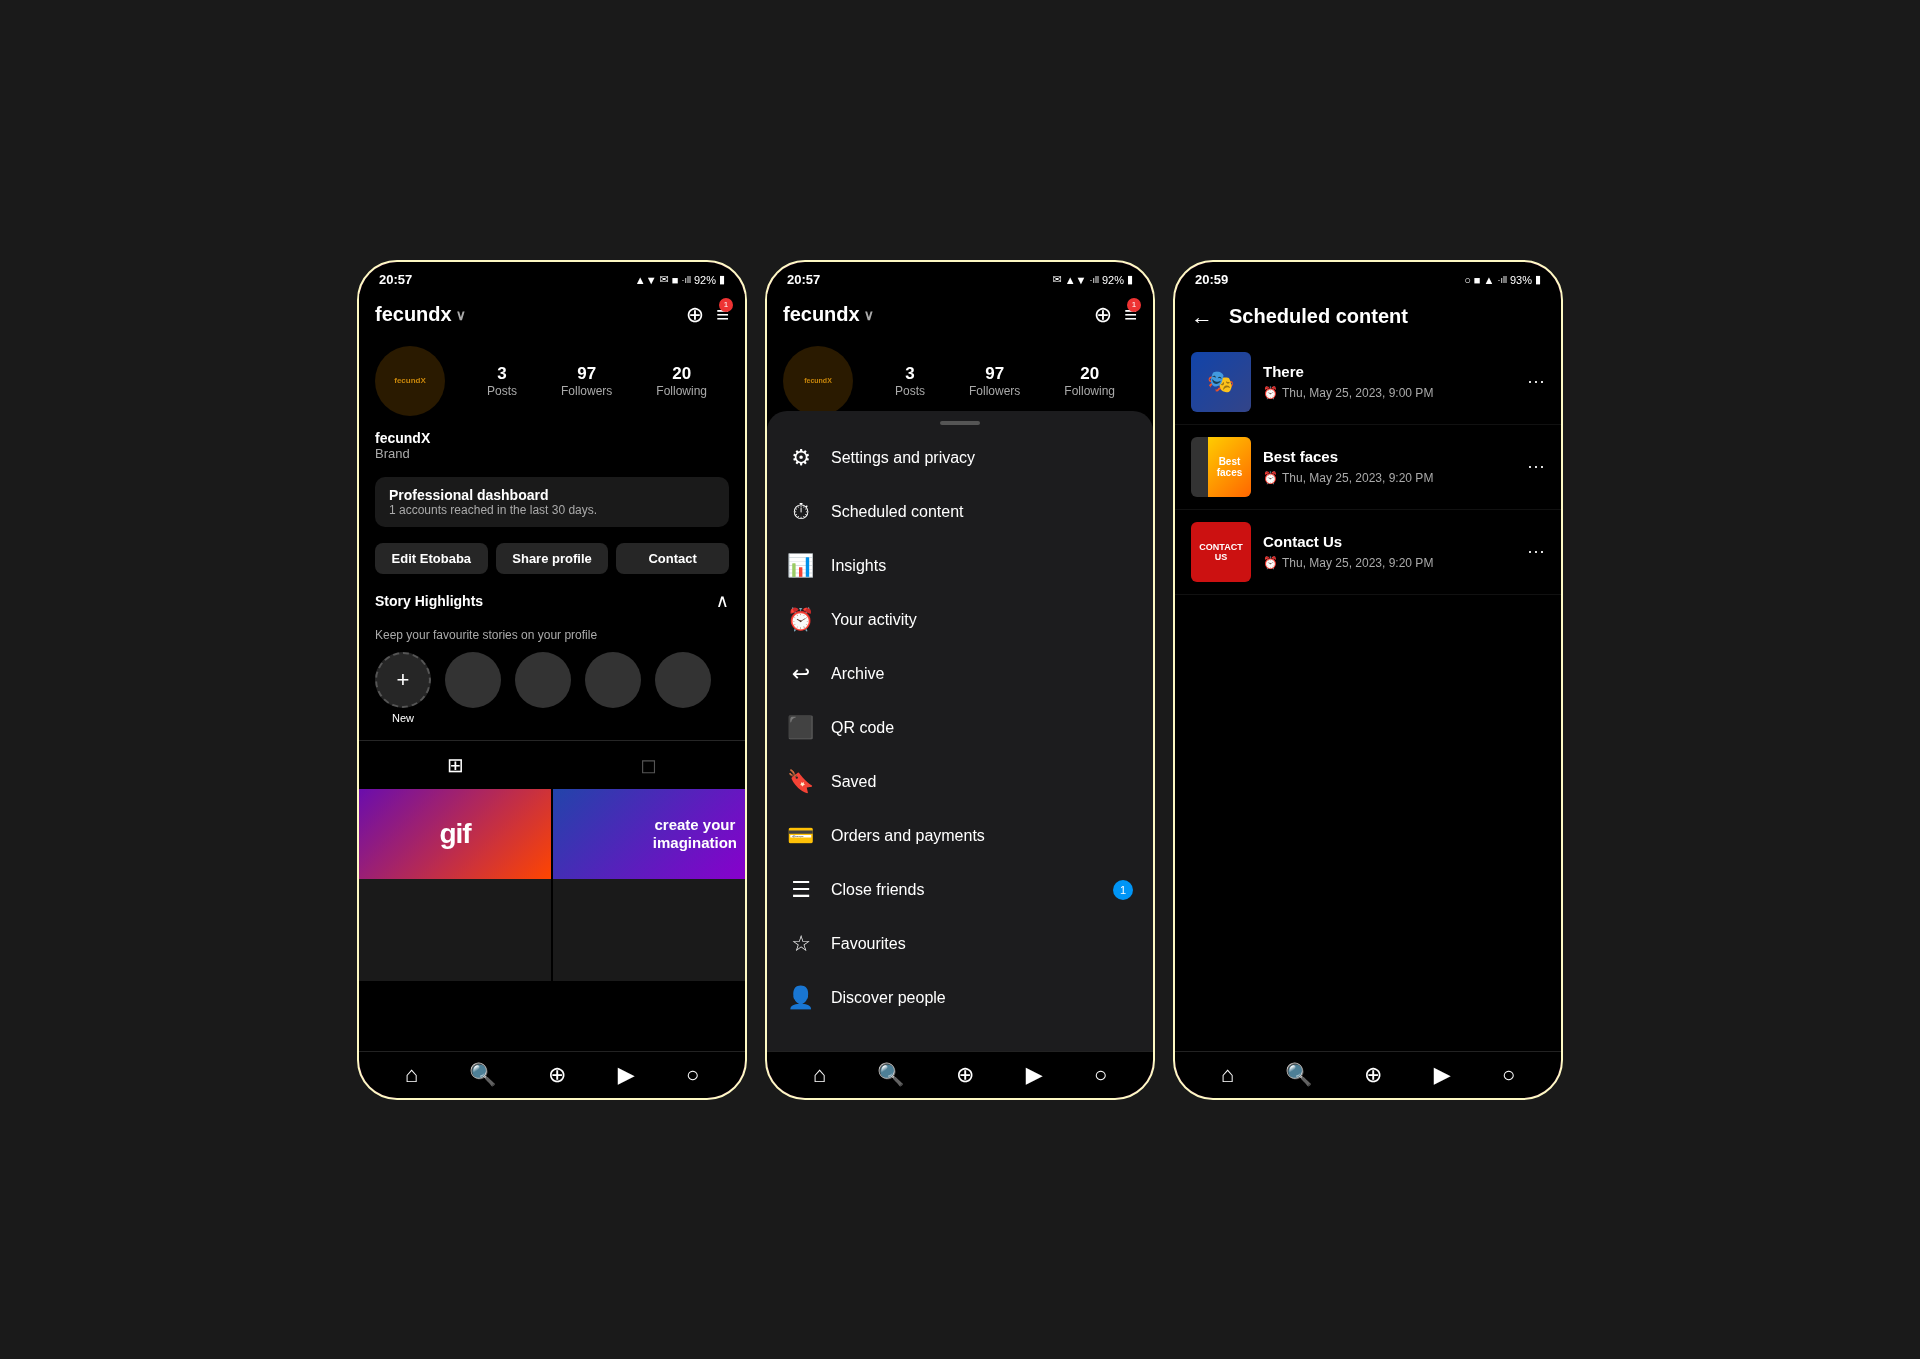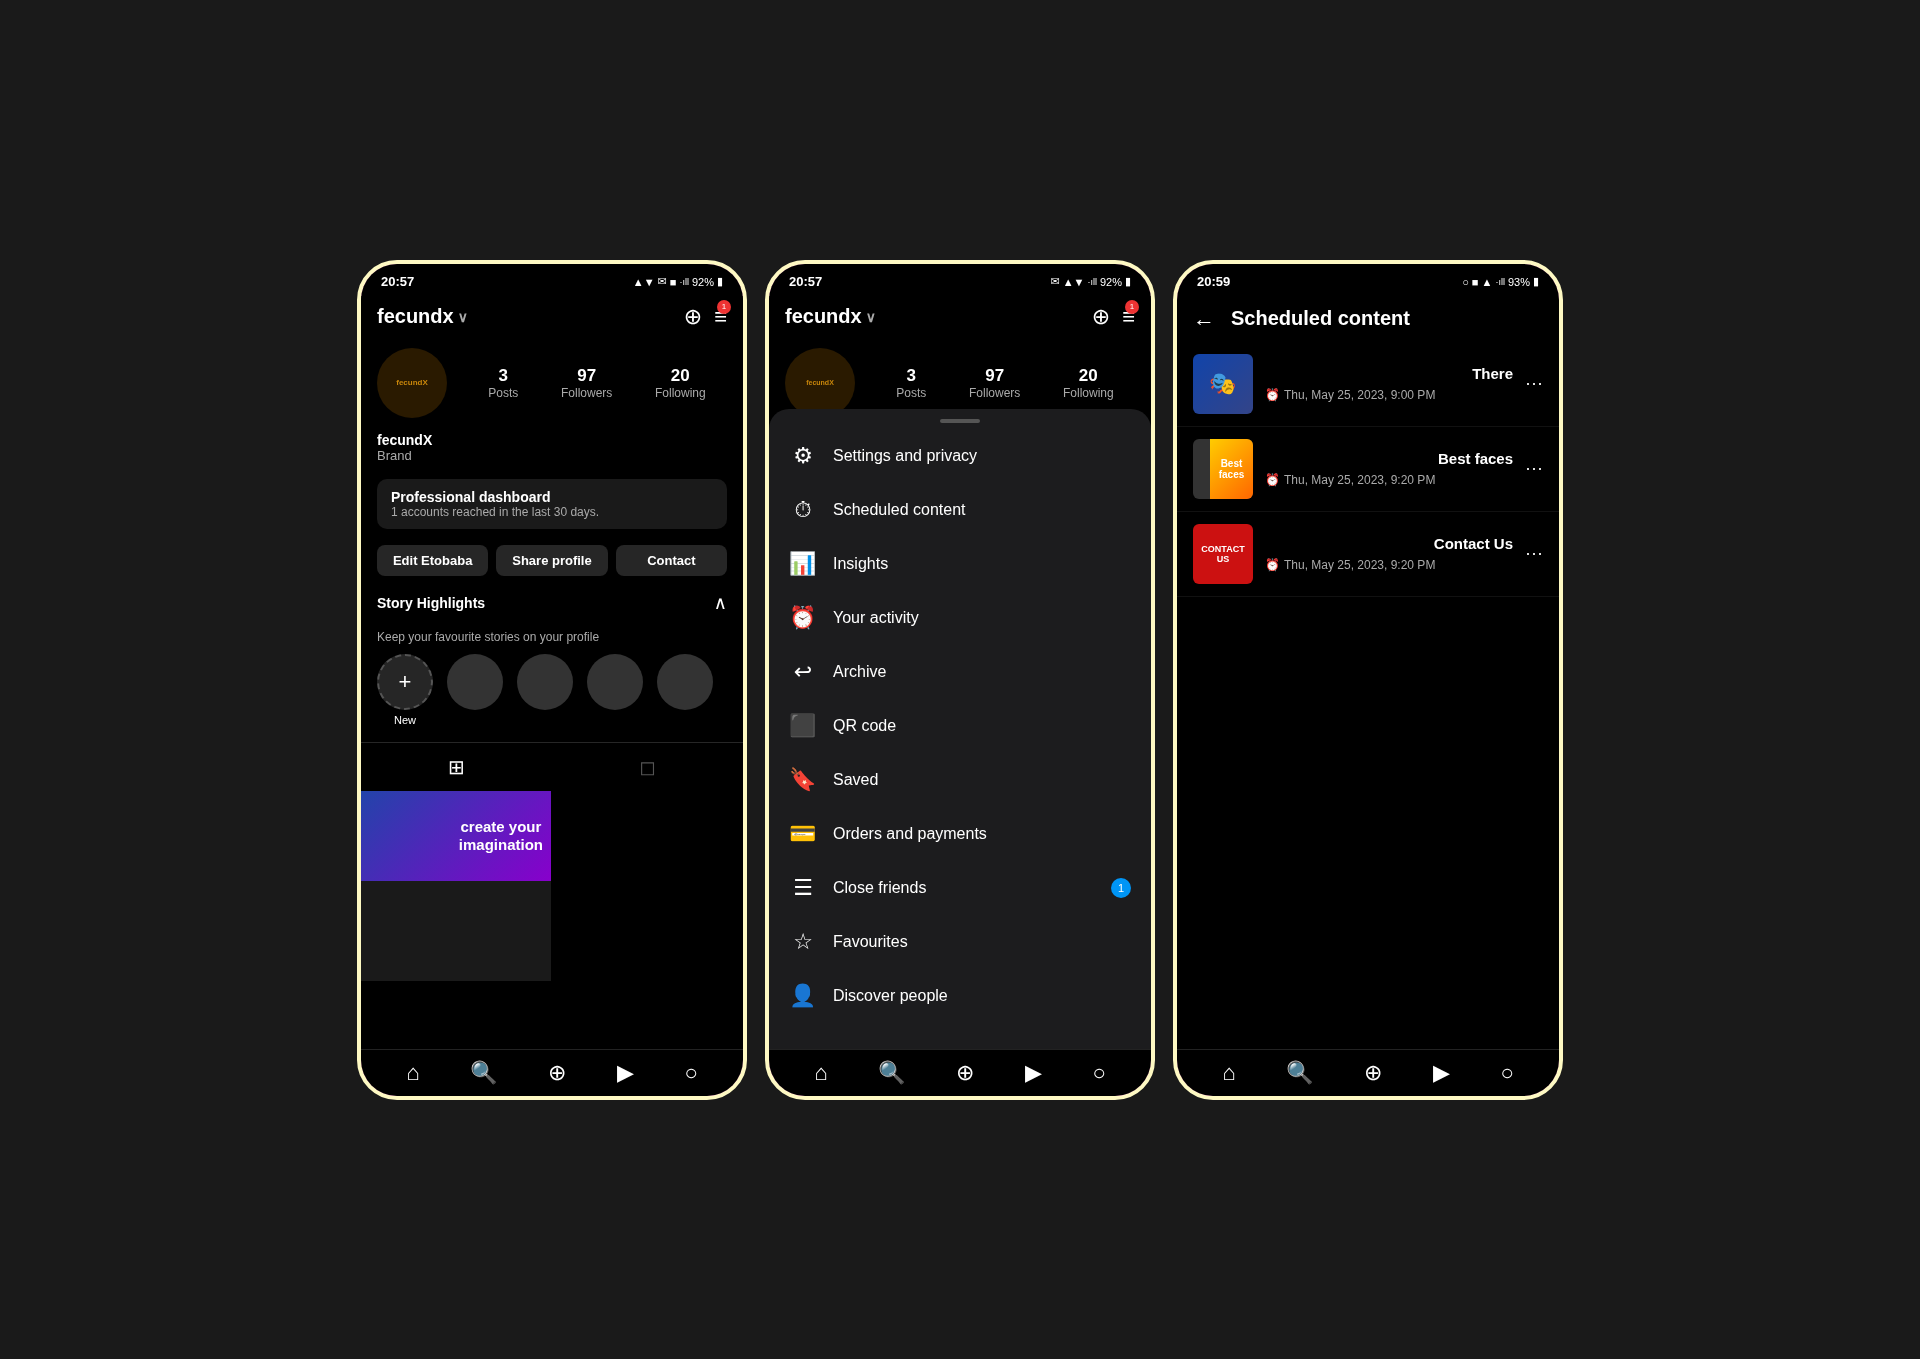--- a/index.html
+++ b/index.html
@@ -17,21 +17,21 @@
       gap: 18px;
       align-items: flex-start;
       padding: 30px;
     }
     .phone {
       width: 390px;
       height: 840px;
       background: #f9a8d4;
       border-radius: 40px;
       overflow: hidden;
-      border: 4px solid #fef9c3;
+      border: 2px solid #fef9c3;
       display: flex;
       flex-direction: column;
       position: relative;
     }
     .status-bar {
       display: flex;
       justify-content: space-between;
       align-items: center;
       padding: 8px 20px 4px;
       background: #000;
@@ -381,21 +381,20 @@
       justify-content: center;
     }
     .sched-info {
       flex: 1;
     }
     .sched-name {
       color: #fff;
       font-size: 15px;
       font-weight: 600;
       margin-bottom: 6px;
-      text-align: right;
     }
     .sched-time {
       color: #aaa;
       font-size: 12px;
       display: flex;
       align-items: center;
       gap: 4px;
     }
     .sched-more {
       color: #fff;
@@ -526,20 +525,25 @@
             <div class="highlight-circle" style="background:#333;"></div>
           </div>
         </div>
       </div>
       <div class="tabs-row">
         <div class="tab-icon">⊞</div>
         <div class="tab-icon" style="color:#555;">◻</div>
       </div>
       <div class="posts-grid">
         <div class="post-thumb">
+          <div class="post-gif">
+            <span style="font-size:28px; font-weight:900; letter-spacing:-1px;">gif</span>
+          </div>
+        </div>
+        <div class="post-thumb">
           <div class="post-create">
             <span style="font-size:15px; font-weight:700; line-height:1.2;">create your<br>imagination</span>
           </div>
         </div>
       </div>
     </div>
     <div class="bottom-nav">
       <span class="bottom-nav-icon">⌂</span>
       <span class="bottom-nav-icon">🔍</span>
       <span class="bottom-nav-icon">⊕</span>

